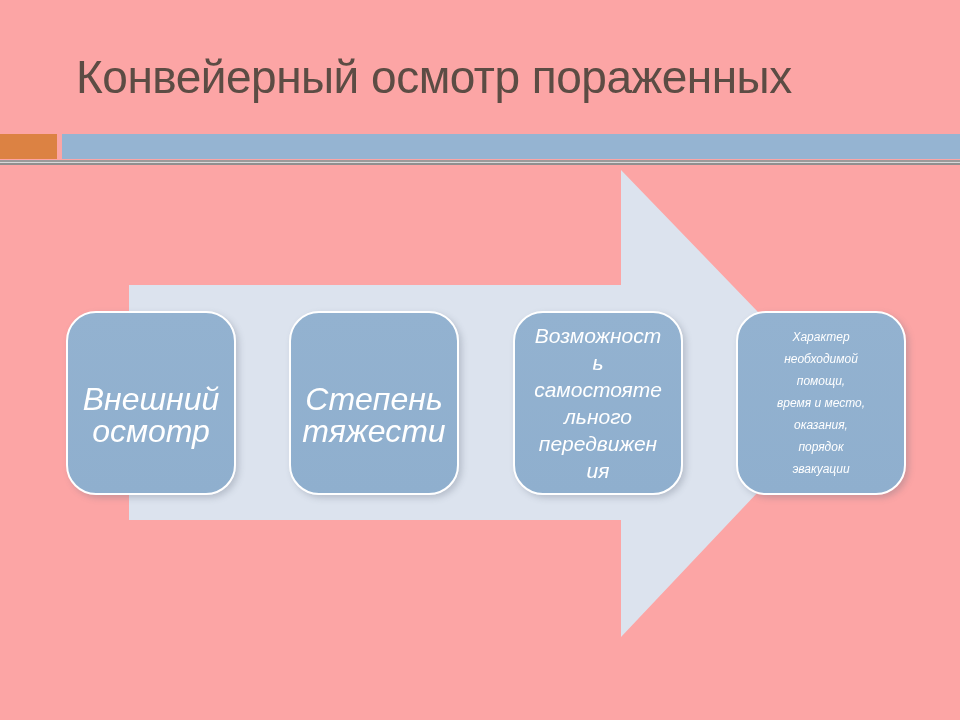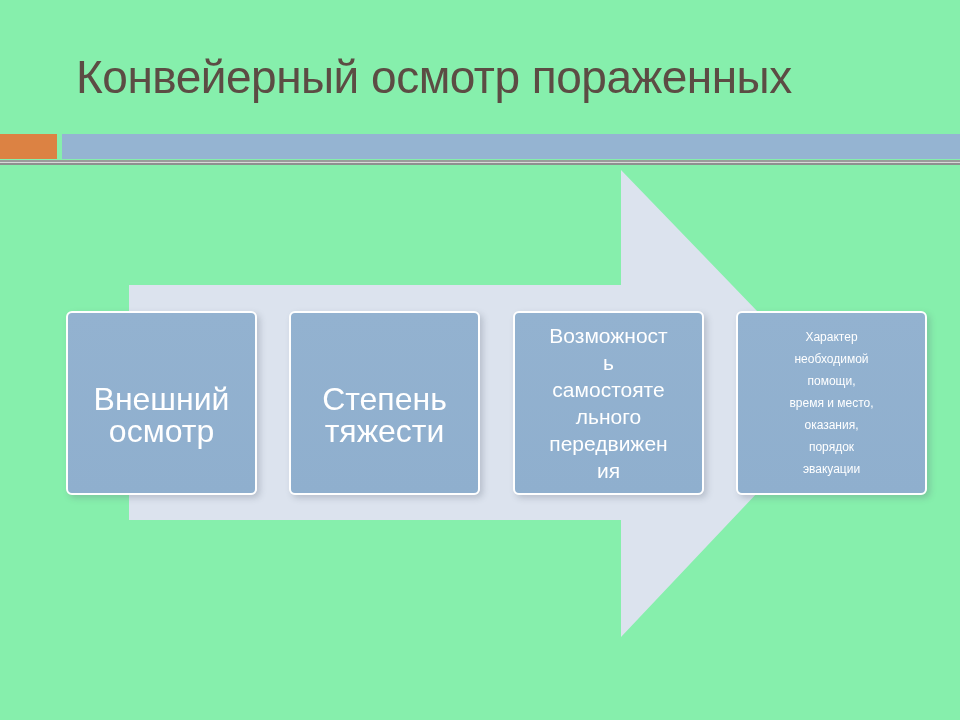--- a/index.html
+++ b/index.html
@@ -9,21 +9,21 @@
     --divider-gray:#8F8F8F;
     --arrow-fill:#DCE3EE;
     --step-fill:#8FAFCE;
     --step-text:#FFFFFF;
   }
   html,body{margin:0;padding:0;}
   body{font-family:"Liberation Sans", sans-serif;}
   .slide{
     position:relative;
     width:960px;height:720px;
-    background:#86efac;
+    background:#fca5a5;
     overflow:hidden;
   }
   .title{
     position:absolute;
     left:76px;top:50px;
     margin:0;
     font-size:46px;
     font-weight:400;
     letter-spacing:-0.5px;
     color:var(--title-text);
@@ -51,31 +51,32 @@
       var(--divider-gray) 60% 100%);
   }
   .arrow{
     position:absolute;
     left:0;top:0;
     width:960px;height:720px;
   }
   .step{
     position:absolute;
     top:311px;
-    width:191px;height:184px;
+    width:170px;height:184px;
     box-sizing:border-box;
-    border-radius:6px;
+    border-radius:30px;
     background:linear-gradient(180deg,#93B2D0,var(--step-fill));
     border:2.5px solid #ffffff;
     box-shadow:3px 3px 6px rgba(100,110,125,0.30);
     display:flex;
     align-items:center;
     justify-content:center;
     text-align:center;
     color:var(--step-text);
+    font-style:italic;
   }
   .step .step-label{
     white-space:pre-line;
     width:100%;
   }
   .s1{left:66px;}
   .s2{left:289px;}
   .s3{left:513px;}
   .s4{left:736px;}
   .s1 .step-label,.s2 .step-label{font-size:32px;line-height:32px;margin-top:23px;}

